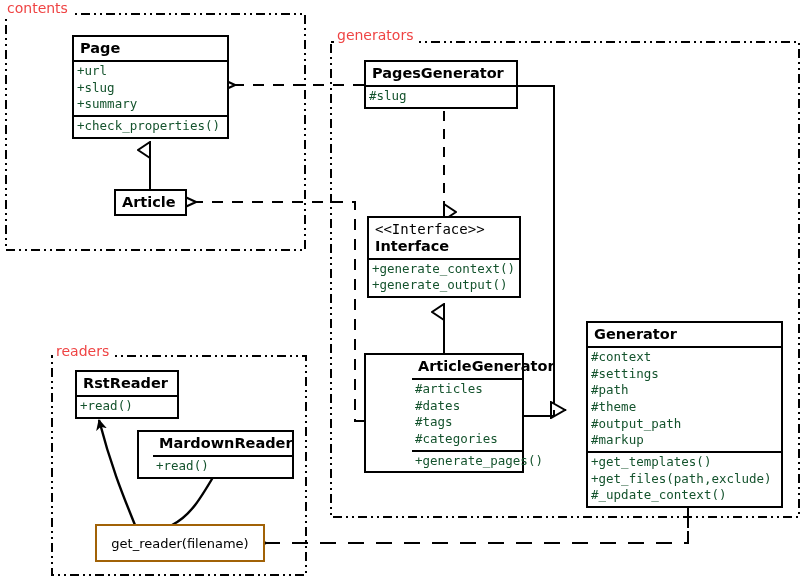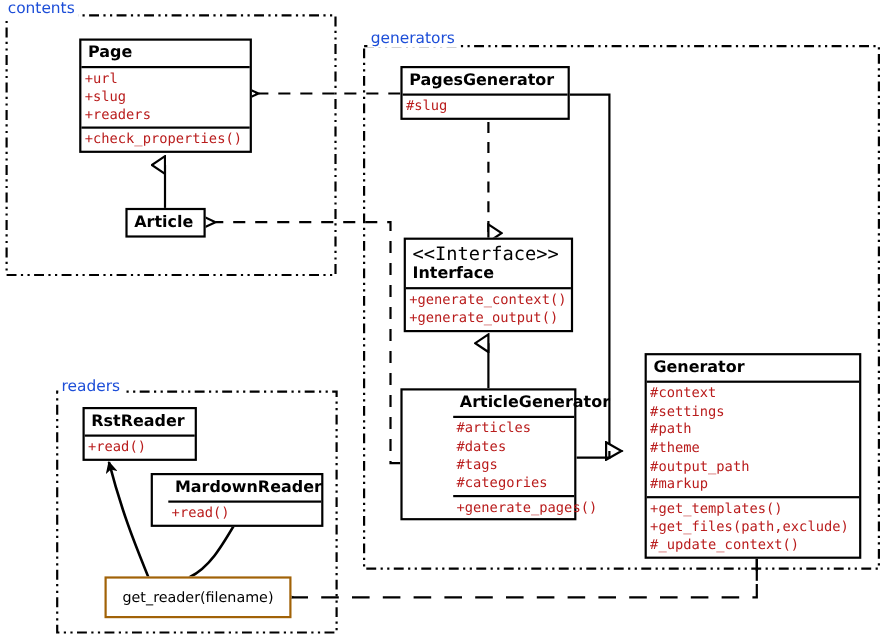--- a/index.html
+++ b/index.html
@@ -22,21 +22,21 @@
     left: 0;
     top: 0;
     width: 803px;
     height: 579px;
   }
   
   .pkg-label {
     position: absolute;
     font-family: "DejaVu Sans", sans-serif;
     font-size: 14px;
-    color: #1d4ed8;
+    color: #ef4444;
     background: #ffffff;
     padding: 0 3px;
     white-space: nowrap;
     z-index: 5;
   }
   
   .uml-class {
     position: absolute;
     box-sizing: border-box;
     border: 2px solid #000;
@@ -52,31 +52,31 @@
     color: #000;
     padding: 3px 6px 4px 6px;
     line-height: 1.12;
     white-space: nowrap;
     border-radius: 11px;
   }
   .uml-stereotype {
     display: block;
     font-family: "DejaVu Sans Mono", monospace;
     font-weight: normal;
-    font-size: 17px;
+    font-size: 14px;
     line-height: 1.18;
   }
   .uml-sep {
     border-top: 2px solid #000;
   }
   .uml-compartment {
     box-sizing: border-box;
     font-family: "DejaVu Sans Mono", monospace;
     font-size: 12.5px;
-    color: #b91c1c;
+    color: #14532d;
     padding: 1px 2px 2px 3px;
     line-height: 1.33;
     white-space: nowrap;
   }
   .uml-compartment div {
     white-space: nowrap;
   }
   
   .plain-box {
     position: absolute;
@@ -146,21 +146,21 @@
     <path d="M 135,525 C 125,500 112,470 99,420" fill="none" stroke="#000" stroke-width="2.4" marker-end="url(#solid-arrow)"></path>
 
     <path d="M 172,525 C 190,516 200,500 219,467" fill="none" stroke="#000" stroke-width="2.4" marker-end="url(#solid-arrow)"></path>
   </svg>
 
   <div class="uml-class" style="left:72px; top:35px; width:157px;">
     <div class="uml-name">Page</div>
     <div class="uml-compartment uml-sep">
       <div>+url</div>
       <div>+slug</div>
-      <div>+readers</div>
+      <div>+summary</div>
     </div>
     <div class="uml-compartment uml-sep">
       <div>+check_properties()</div>
     </div>
   </div>
 
   <div class="uml-class" style="left:114px; top:189px; width:73px;">
     <div class="uml-name">Article</div>
   </div>
 

